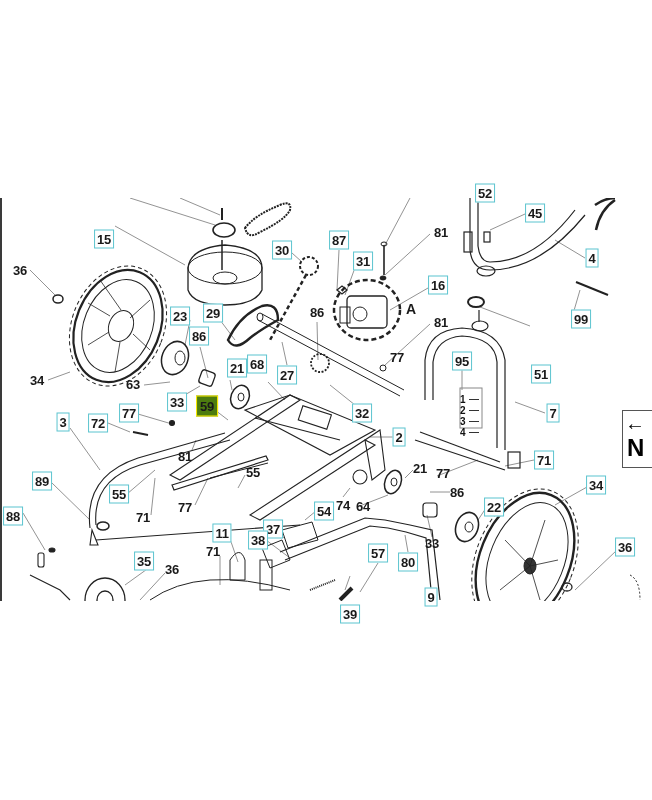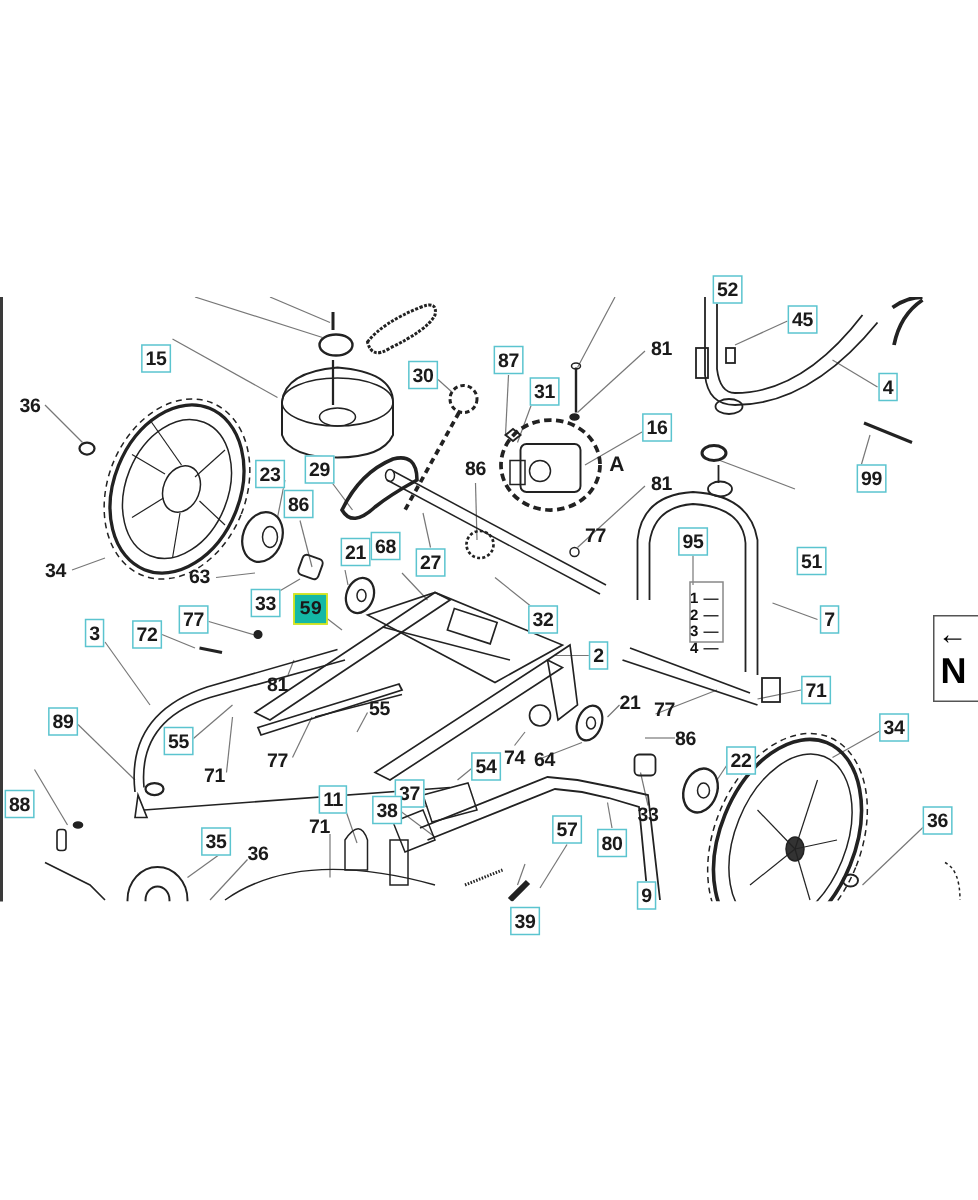--- a/index.html
+++ b/index.html
@@ -5,21 +5,21 @@
   html, body { margin: 0; padding: 0; background: #ffffff; }
   body { width: 652px; height: 800px; position: relative; overflow: hidden;
          font-family: "Liberation Sans", sans-serif; }
   #stage { position: absolute; left: 0; top: 0; width: 652px; height: 800px; }
   #band { position: absolute; left: 0; top: 198px; width: 652px; height: 403px; overflow: hidden; background: #fff; }
   #left-edge { position: absolute; left: 0; top: 198px; width: 2px; height: 403px; background: #3a3a3a; }
   svg.art { position: absolute; left: 0; top: 0; }
   .callout { position: absolute; font-weight: bold; font-size: 13px; color: #1a1a1a;
              line-height: 1; white-space: nowrap; transform: translate(-50%, -50%); letter-spacing: -0.3px; }
   .callout.boxed { border: 1.5px solid #5bc4cf; padding: 2px 2px; background: #fff; }
-  .callout.highlight { background: #14b8a6; border: 1.5px solid #ffee00; padding: 3px 3px; font-family: Liberation Mono, monospace; }
+  .callout.highlight { background: #4d7c0f; border: 1.5px solid #ffee00; padding: 3px 3px; }
   .legend-box { position: absolute; border: 1px solid #888; background: #fff; }
   .legend-row { font-size: 10px; font-weight: bold; color:#111; line-height: 11px; height: 11px; display:flex; align-items:center; }
   .legend-row .tick { display:inline-block; width: 10px; height:1px; background:#333; margin-left:3px; }
   .sign { position: absolute; border: 1px solid #555; background: #fff; }
 </style>
 </head>
 <body>
 
 <div id="stage">
   <div id="band">
@@ -334,19 +334,19 @@
       <div class="callout boxed" style="left: 431px; top: 597px;">9</div>
       <div class="callout boxed" style="left: 63px; top: 422px;">3</div>
       <div class="callout boxed" style="left: 98px; top: 423px;">72</div>
       <div class="callout boxed" style="left: 129px; top: 413px;">77</div>
       <div class="callout" style="left: 185px; top: 456px;">81</div>
       <div class="callout boxed" style="left: 119px; top: 494px;">55</div>
       <div class="callout" style="left: 143px; top: 517px;">71</div>
       <div class="callout" style="left: 185px; top: 507px;">77</div>
       <div class="callout" style="left: 253px; top: 472px;">55</div>
       <div class="callout boxed" style="left: 42px; top: 481px;">89</div>
-      <div class="callout boxed" style="left: 13px; top: 536px;">88</div>
+      <div class="callout boxed" style="left: 13px; top: 516px;">88</div>
       <div class="callout boxed" style="left: 222px; top: 533px;">11</div>
       <div class="callout" style="left: 213px; top: 551px;">71</div>
       <div class="callout boxed" style="left: 144px; top: 561px;">35</div>
       <div class="callout" style="left: 172px; top: 569px;">36</div>
     </div>
 </div>
 
 </body></html>

